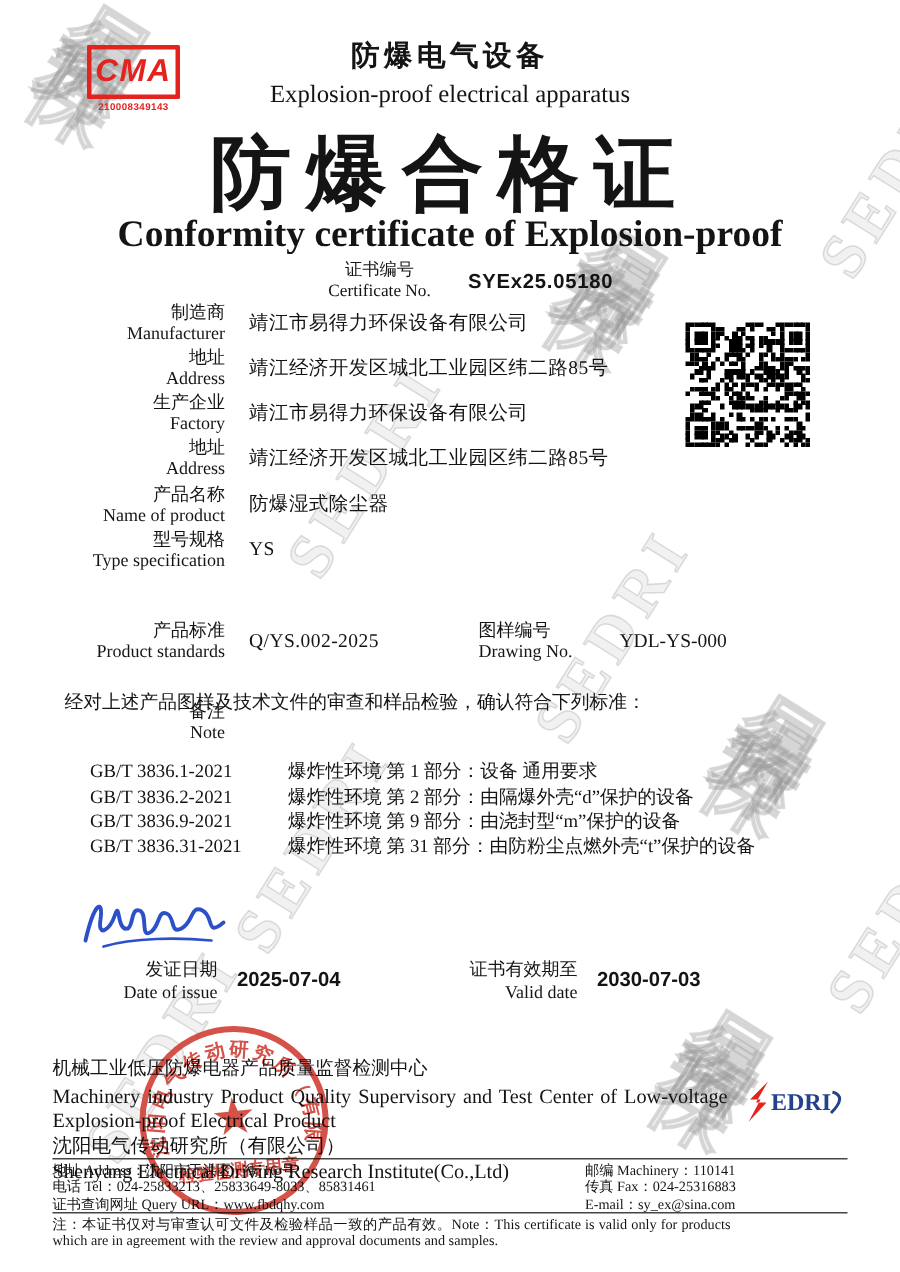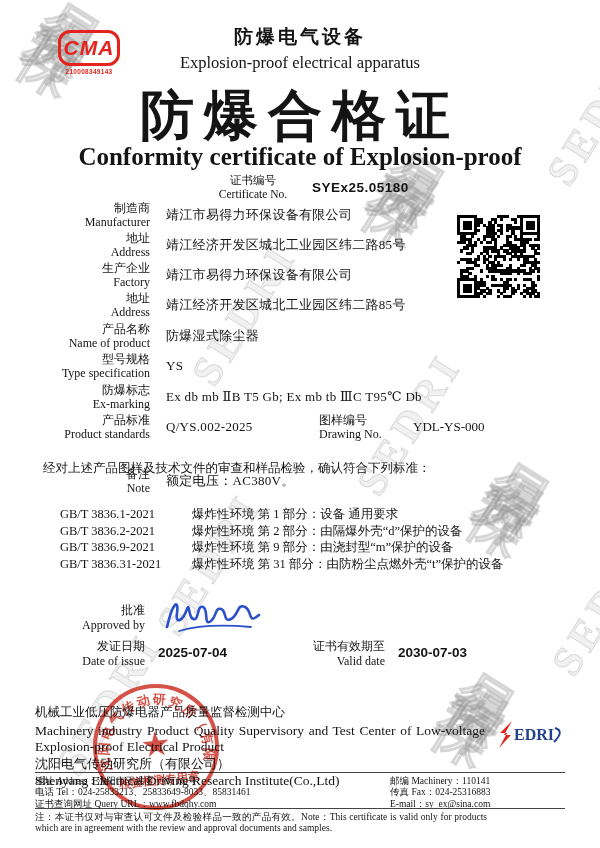--- a/index.html
+++ b/index.html
@@ -8,21 +8,21 @@
   .abs{position:absolute;}
   
   .wm{position:absolute;font-weight:bold;pointer-events:none;
       color:rgba(150,150,150,0.13);-webkit-text-stroke:1px rgba(150,150,150,0.30);
       font-family:"Liberation Serif",serif;white-space:nowrap;z-index:1;}
   .wm-en{font-size:42px;letter-spacing:6px;transform:rotate(-58deg);}
   .wm-zh{font-size:56px;letter-spacing:10px;writing-mode:vertical-rl;transform:rotate(32deg);}
   .content{position:absolute;inset:0;z-index:2;}
   
   .cma{left:58px;top:30px;text-align:center;}
-  .cma-mark{border:3px solid #e4231f;border-radius:12px;color:#e4231f;font-weight:bold;
+  .cma-mark{border:3px solid #e4231f;border-radius:1px;color:#e4231f;font-weight:bold;
             font-size:21px;width:56px;height:30px;display:flex;align-items:center;justify-content:center;
             font-family:"Liberation Sans",sans-serif;font-style:italic;letter-spacing:1px;}
   .cma-num{color:#e4231f;font-size:6.5px;font-weight:bold;margin-top:2px;font-family:"Liberation Sans",sans-serif;letter-spacing:0.3px;}
   .hdr-center{left:140px;top:24px;width:320px;text-align:center;}
   .hdr-zh{font-size:19px;font-weight:bold;letter-spacing:3px;font-family:"DejaVu Sans","Liberation Sans",sans-serif;}
   .hdr-en{font-size:16.5px;margin-top:3px;}
   .cnas{left:447px;top:30px;display:flex;align-items:flex-start;}
   .cnas-oval{width:60px;height:30px;border:3px solid #24418c;border-radius:50%;color:#24418c;
              font-weight:bold;font-style:italic;font-size:15px;display:flex;align-items:center;justify-content:center;
              font-family:"Liberation Serif",serif;}
@@ -142,45 +142,37 @@
         </div>
       <div class="fvalue">防爆湿式除尘器</div>
     </div>
     <div class="frow" style="top:351px">
       <div class="flabel">
           <div>型号规格</div>
           <div>Type specification</div>
         </div>
       <div class="fvalue">YS</div>
     </div>
-    <div class="frow" style="top:382px">
-      <div class="flabel">
-          <div>防爆标志</div>
-          <div>Ex-marking</div>
-        </div>
-      <div class="fvalue">Ex db mb ⅡB T5 Gb; Ex mb tb ⅢC T95℃ Db</div>
-    </div>
     <div class="frow" style="top:412px">
       <div class="flabel">
           <div>产品标准</div>
           <div>Product standards</div>
         </div>
       <div class="fvalue">Q/YS.002-2025</div>
       <div class="dlabel">
         <div>图样编号</div>
         <div>Drawing No.</div>
       </div>
       <div class="dvalue">YDL-YS-000</div>
     </div>
     <div class="frow" style="top:466px">
       <div class="flabel">
           <div>备注</div>
           <div>Note</div>
         </div>
-      <div class="fvalue">额定电压：AC380V。</div>
     </div>
 
     <div class="qr">
         <div style="position: absolute; left: 0px; top: 0px; width: 3.16207px; height: 3.16207px; background: rgb(0, 0, 0);"></div>
         <div style="position: absolute; left: 2.86207px; top: 0px; width: 3.16207px; height: 3.16207px; background: rgb(0, 0, 0);"></div>
         <div style="position: absolute; left: 5.72414px; top: 0px; width: 3.16207px; height: 3.16207px; background: rgb(0, 0, 0);"></div>
         <div style="position: absolute; left: 8.58621px; top: 0px; width: 3.16207px; height: 3.16207px; background: rgb(0, 0, 0);"></div>
         <div style="position: absolute; left: 11.4483px; top: 0px; width: 3.16207px; height: 3.16207px; background: rgb(0, 0, 0);"></div>
         <div style="position: absolute; left: 14.3103px; top: 0px; width: 3.16207px; height: 3.16207px; background: rgb(0, 0, 0);"></div>
         <div style="position: absolute; left: 17.1724px; top: 0px; width: 3.16207px; height: 3.16207px; background: rgb(0, 0, 0);"></div>
@@ -612,24 +604,20 @@
     </div>
 
     <div class="abs stds">
       <div><span class="std-code">GB/T 3836.1-2021</span><span>爆炸性环境 第 1 部分：设备 通用要求</span></div>
       <div><span class="std-code">GB/T 3836.2-2021</span><span>爆炸性环境 第 2 部分：由隔爆外壳“d”保护的设备</span></div>
       <div><span class="std-code">GB/T 3836.9-2021</span><span>爆炸性环境 第 9 部分：由浇封型“m”保护的设备</span></div>
       <div><span class="std-code">GB/T 3836.31-2021</span><span>爆炸性环境 第 31 部分：由防粉尘点燃外壳“t”保护的设备</span></div>
     </div>
 
     <div class="abs aprow">
-      <div class="aplabel">
-        <div>批准</div>
-        <div>Approved by</div>
-      </div>
       <svg class="sig" width="110" height="48" viewBox="0 0 110 48">
         <path d="M8,36 C14,10 20,8 18,22 C16,34 24,30 28,18 C31,10 29,30 36,28 C40,27 38,14 44,16 C50,18 44,36 52,30 C58,25 56,16 62,18 C68,20 64,32 72,28 C80,24 78,12 86,16 C94,20 88,34 100,24" stroke="#2b50c8" stroke-width="2.6" fill="none" stroke-linecap="round"></path>
         <path d="M20,40 C40,34 70,34 92,36" stroke="#2b50c8" stroke-width="1.8" fill="none" stroke-linecap="round"></path>
       </svg>
     </div>
 
     <div class="abs dates">
       <div class="dlbl" style="left:35px;width:110px;">
         <div>发证日期</div>
         <div>Date of issue</div>

